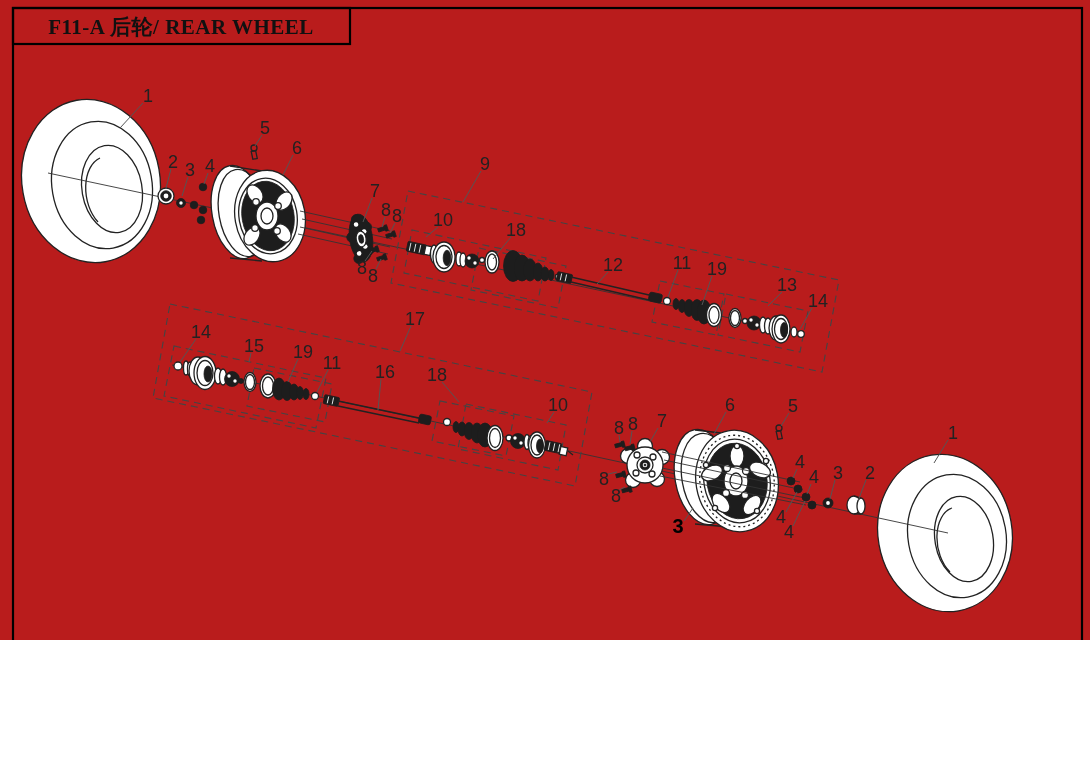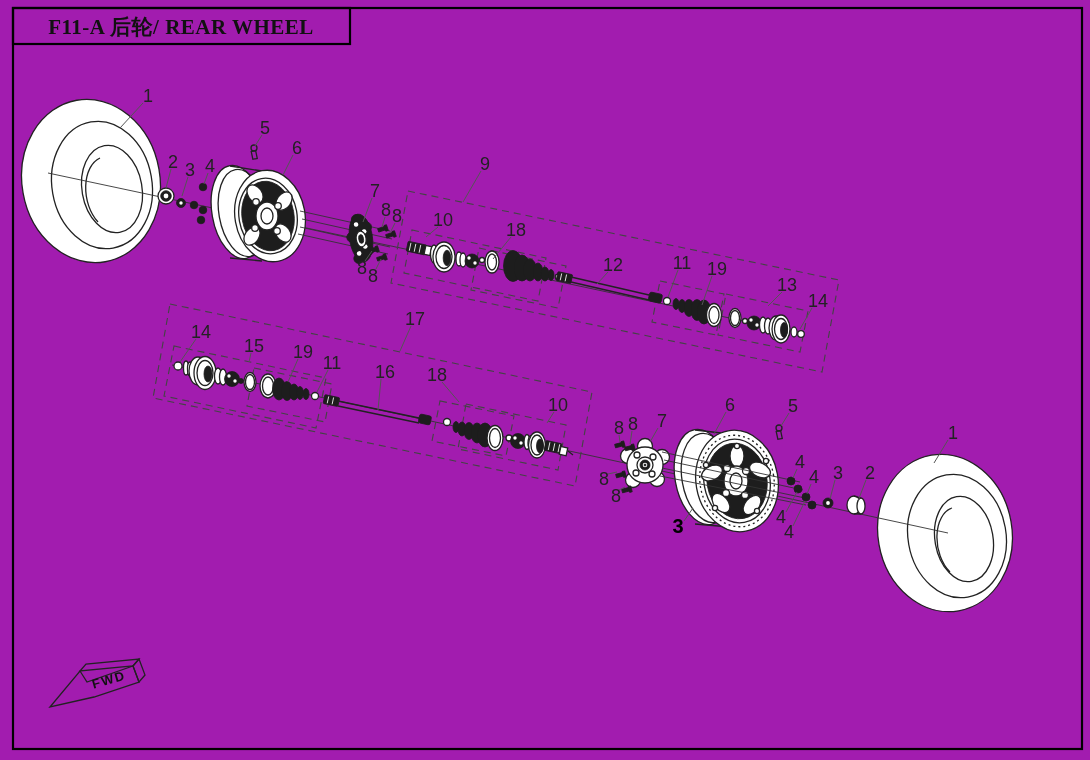--- a/index.html
+++ b/index.html
@@ -1,16 +1,16 @@
 <!DOCTYPE html>
 <html><head>
 <meta charset="utf-8">
 <style>
   html,body{margin:0;padding:0;background:#fff;}
-  #stage{position:relative;width:1090px;height:760px;background:#a21caf;overflow:hidden;
+  #stage{position:relative;width:1090px;height:640px;background:#b91c1c;overflow:hidden;
          font-family:"Liberation Sans",sans-serif;}
   svg{position:absolute;left:0;top:0;}
   
   .frame{fill:none;stroke:#000;stroke-width:2.2;}
   .s{fill:none;stroke:#222;stroke-width:1.3;}
   .w{fill:#fff;stroke:#222;stroke-width:1.3;}
   .d{fill:#1d1d1d;stroke:#1d1d1d;stroke-width:.8;}
   .thin{fill:none;stroke:#333;stroke-width:.9;}
   .box{fill:none;stroke:#444;stroke-width:1.1;stroke-dasharray:7 5;}
   .leader{stroke:#555;stroke-width:1;}

